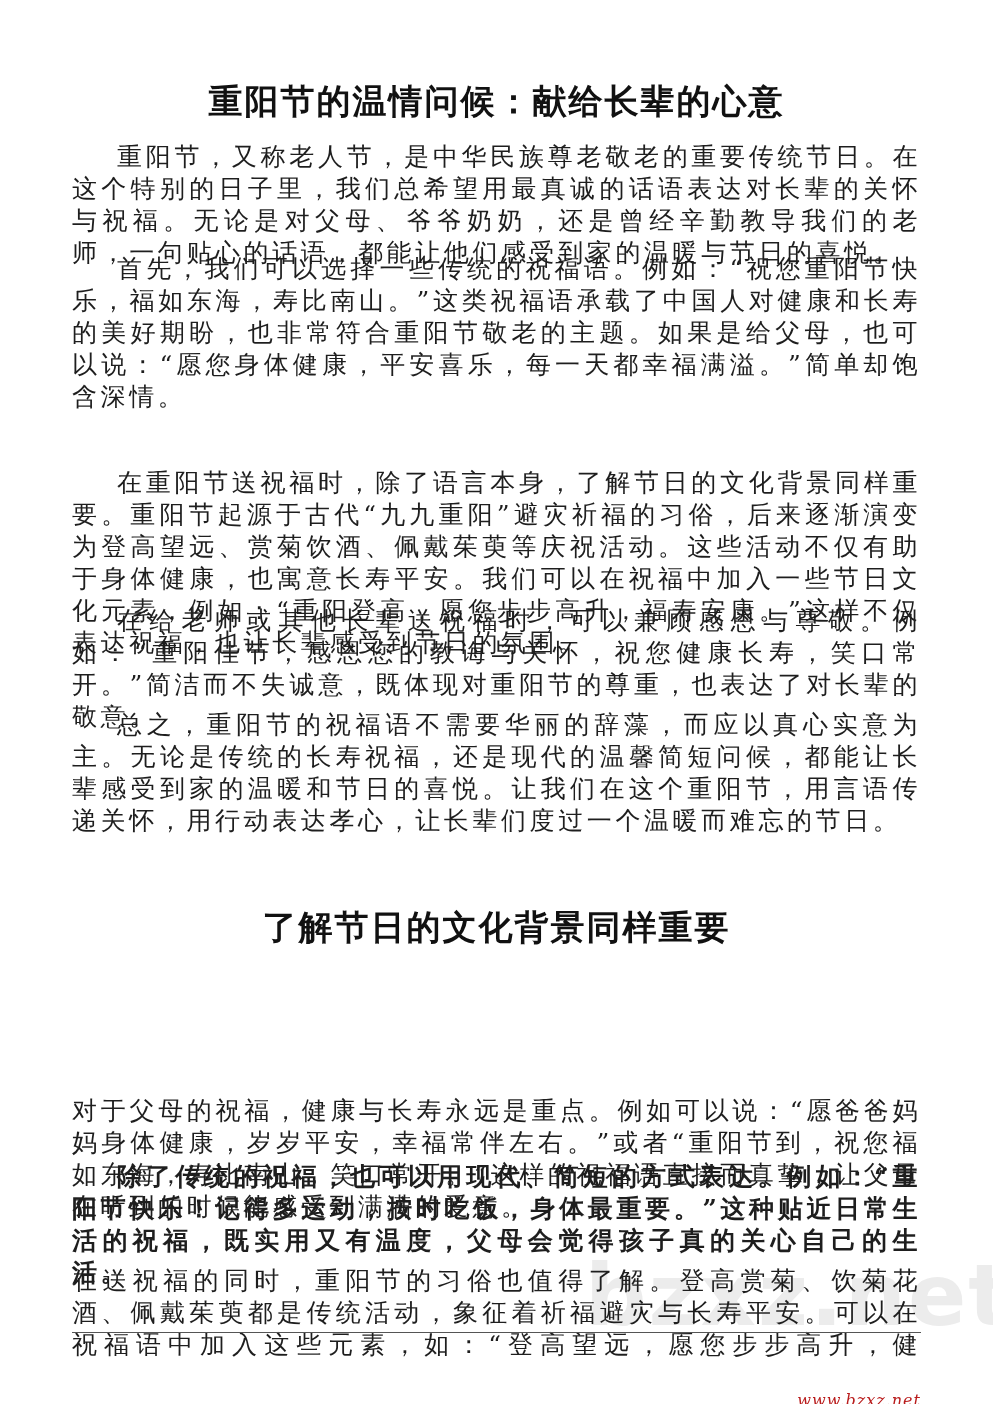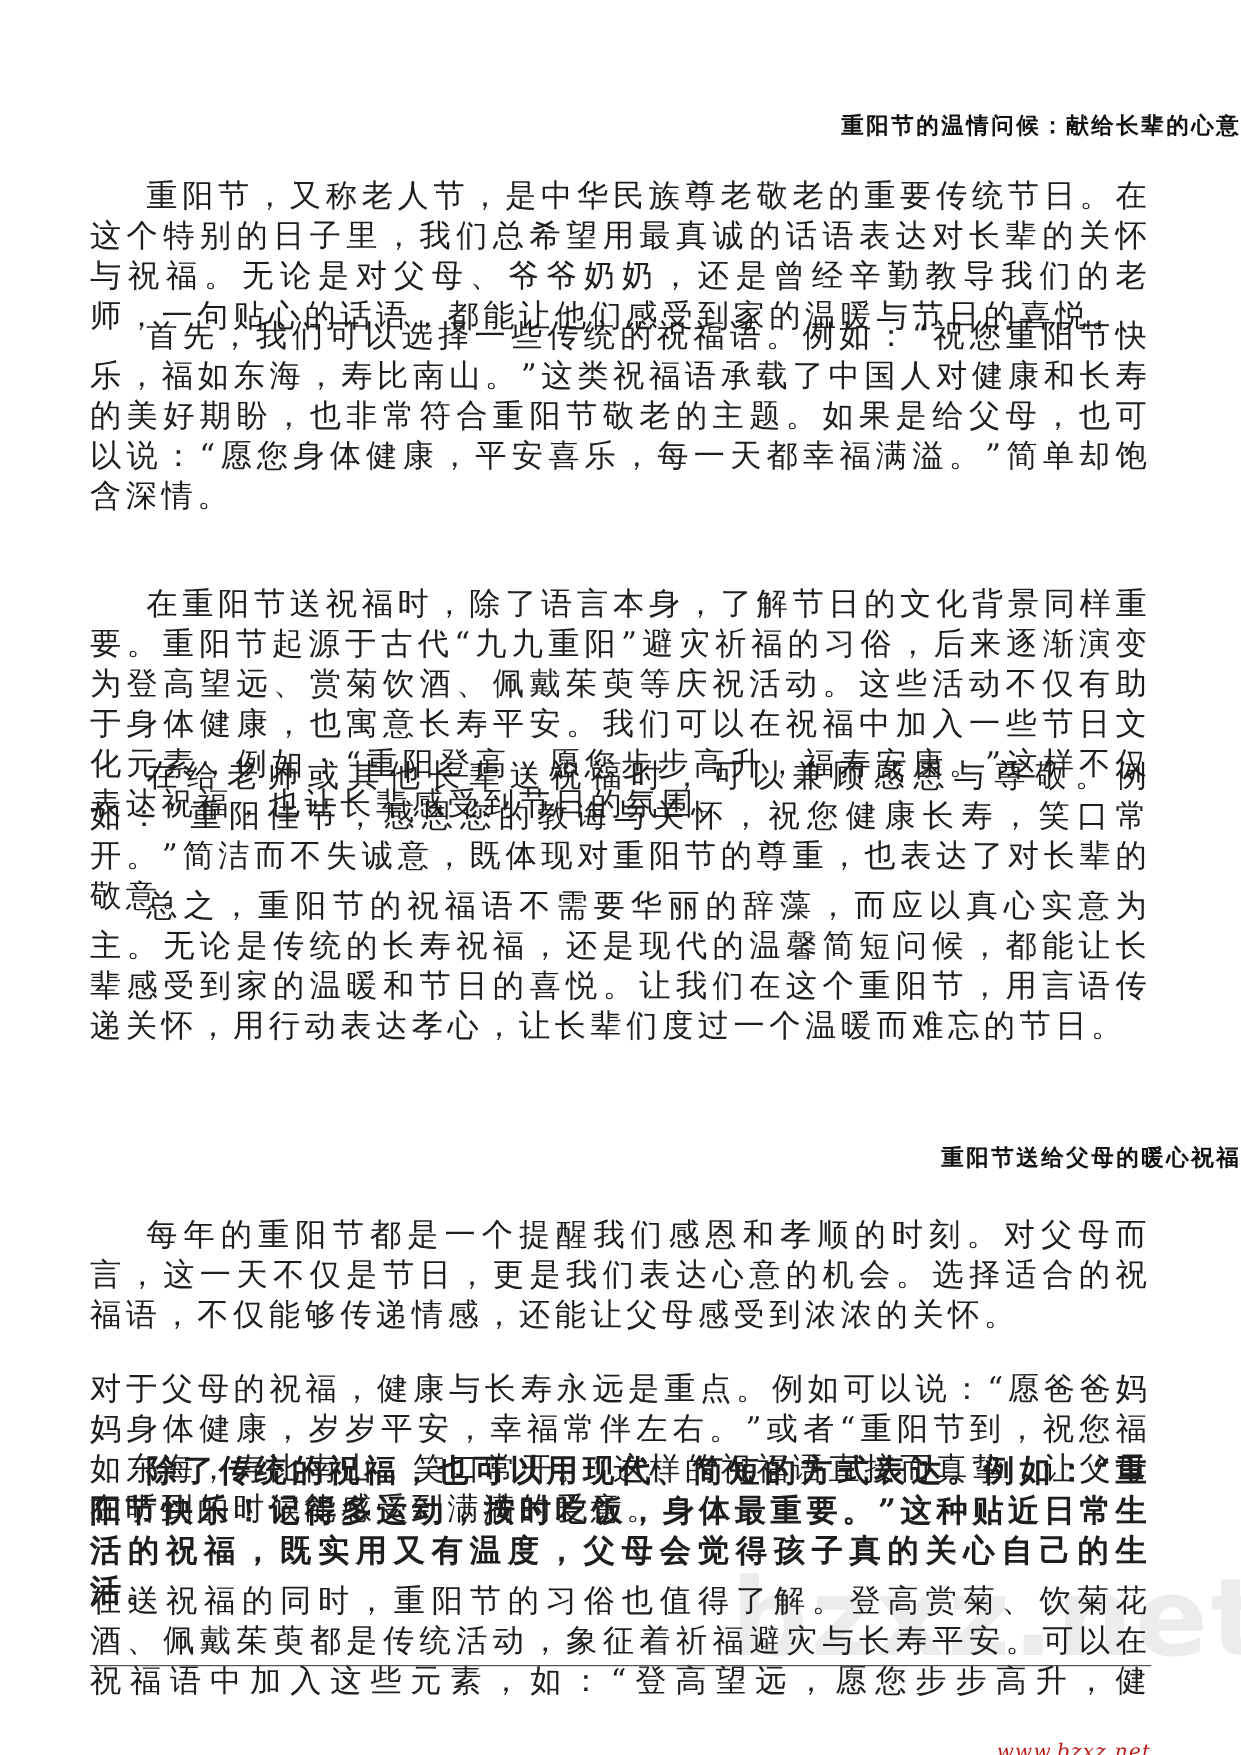--- a/index.html
+++ b/index.html
@@ -31,24 +31,24 @@
     letter-spacing: 2px;
     color: #ececec;
     line-height: 1;
     white-space: nowrap;
     z-index: 0;
   }
   .heading {
     position: absolute;
     left: 0;
     width: 993px;
-    text-align: right;
+    text-align: center;
     font-family: "DejaVu Sans", "Liberation Sans", sans-serif;
     font-weight: bold;
-    font-size: 18px;
+    font-size: 34px;
     letter-spacing: 2px;
     line-height: 32px;
     color: #111111;
     margin: 0;
     z-index: 1;
   }
   .para {
     position: absolute;
     left: 72px;
     width: 849px;
@@ -92,23 +92,22 @@
   <div class="watermark">bzxz.net</div>
 
   <h1 class="heading" style="top:85px;">重阳节的温情问候：献给长辈的心意</h1>
 
   <p class="para indent" style="top:141px;">重阳节，又称老人节，是中华民族尊老敬老的重要传统节日。在这个特别的日子里，我们总希望用最真诚的话语表达对长辈的关怀与祝福。无论是对父母、爷爷奶奶，还是曾经辛勤教导我们的老师，一句贴心的话语，都能让他们感受到家的温暖与节日的喜悦。</p>
   <p class="para indent" style="top:253px;">首先，我们可以选择一些传统的祝福语。例如：“祝您重阳节快乐，福如东海，寿比南山。”这类祝福语承载了中国人对健康和长寿的美好期盼，也非常符合重阳节敬老的主题。如果是给父母，也可以说：“愿您身体健康，平安喜乐，每一天都幸福满溢。”简单却饱含深情。</p>
   <p class="para indent" style="top:467px;">在重阳节送祝福时，除了语言本身，了解节日的文化背景同样重要。重阳节起源于古代“九九重阳”避灾祈福的习俗，后来逐渐演变为登高望远、赏菊饮酒、佩戴茱萸等庆祝活动。这些活动不仅有助于身体健康，也寓意长寿平安。我们可以在祝福中加入一些节日文化元素，例如：“重阳登高，愿您步步高升，福寿安康。”这样不仅表达祝福，也让长辈感受到节日的氛围。</p>
   <p class="para indent" style="top:605px;">在给老师或其他长辈送祝福时，可以兼顾感恩与尊敬。例如：“重阳佳节，感恩您的教诲与关怀，祝您健康长寿，笑口常开。”简洁而不失诚意，既体现对重阳节的尊重，也表达了对长辈的敬意。</p>
   <p class="para indent" style="top:709px;">总之，重阳节的祝福语不需要华丽的辞藻，而应以真心实意为主。无论是传统的长寿祝福，还是现代的温馨简短问候，都能让长辈感受到家的温暖和节日的喜悦。让我们在这个重阳节，用言语传递关怀，用行动表达孝心，让长辈们度过一个温暖而难忘的节日。</p>
 
-  <h1 class="heading" style="top:911px;">重阳节送给父母的暖心祝福</h1>
+  <h1 class="heading" style="top:911px;">了解节日的文化背景同样重要</h1>
 
-  <p class="para indent" style="top:972px;">每年的重阳节都是一个提醒我们感恩和孝顺的时刻。对父母而言，这一天不仅是节日，更是我们表达心意的机会。选择适合的祝福语，不仅能够传递情感，还能让父母感受到浓浓的关怀。</p>
   <p class="para" style="top:1095px;">对于父母的祝福，健康与长寿永远是重点。例如可以说：“愿爸爸妈妈身体健康，岁岁平安，幸福常伴左右。”或者“重阳节到，祝您福如东海，寿比南山，笑口常开。”这样的祝福语直接而真挚，让父母在听到的时候能感受到满满的爱意。</p>
   <p class="para indent" style="top:1161px;font-weight:bold;">除了传统的祝福，也可以用现代、简短的方式表达。例如：“重阳节快乐！记得多运动，按时吃饭，身体最重要。”这种贴近日常生活的祝福，既实用又有温度，父母会觉得孩子真的关心自己的生活。</p>
   <p class="para" style="top:1265px; text-align-last: justify;">在送祝福的同时，重阳节的习俗也值得了解。登高赏菊、饮菊花酒、佩戴茱萸都是传统活动，象征着祈福避灾与长寿平安。可以在祝福语中加入这些元素，如：“登高望远，愿您步步高升，健</p>
 
   <div class="rule"></div>
   <div class="footer-url">www.bzxz.net</div>
 
 </div>
 
 </body></html>

